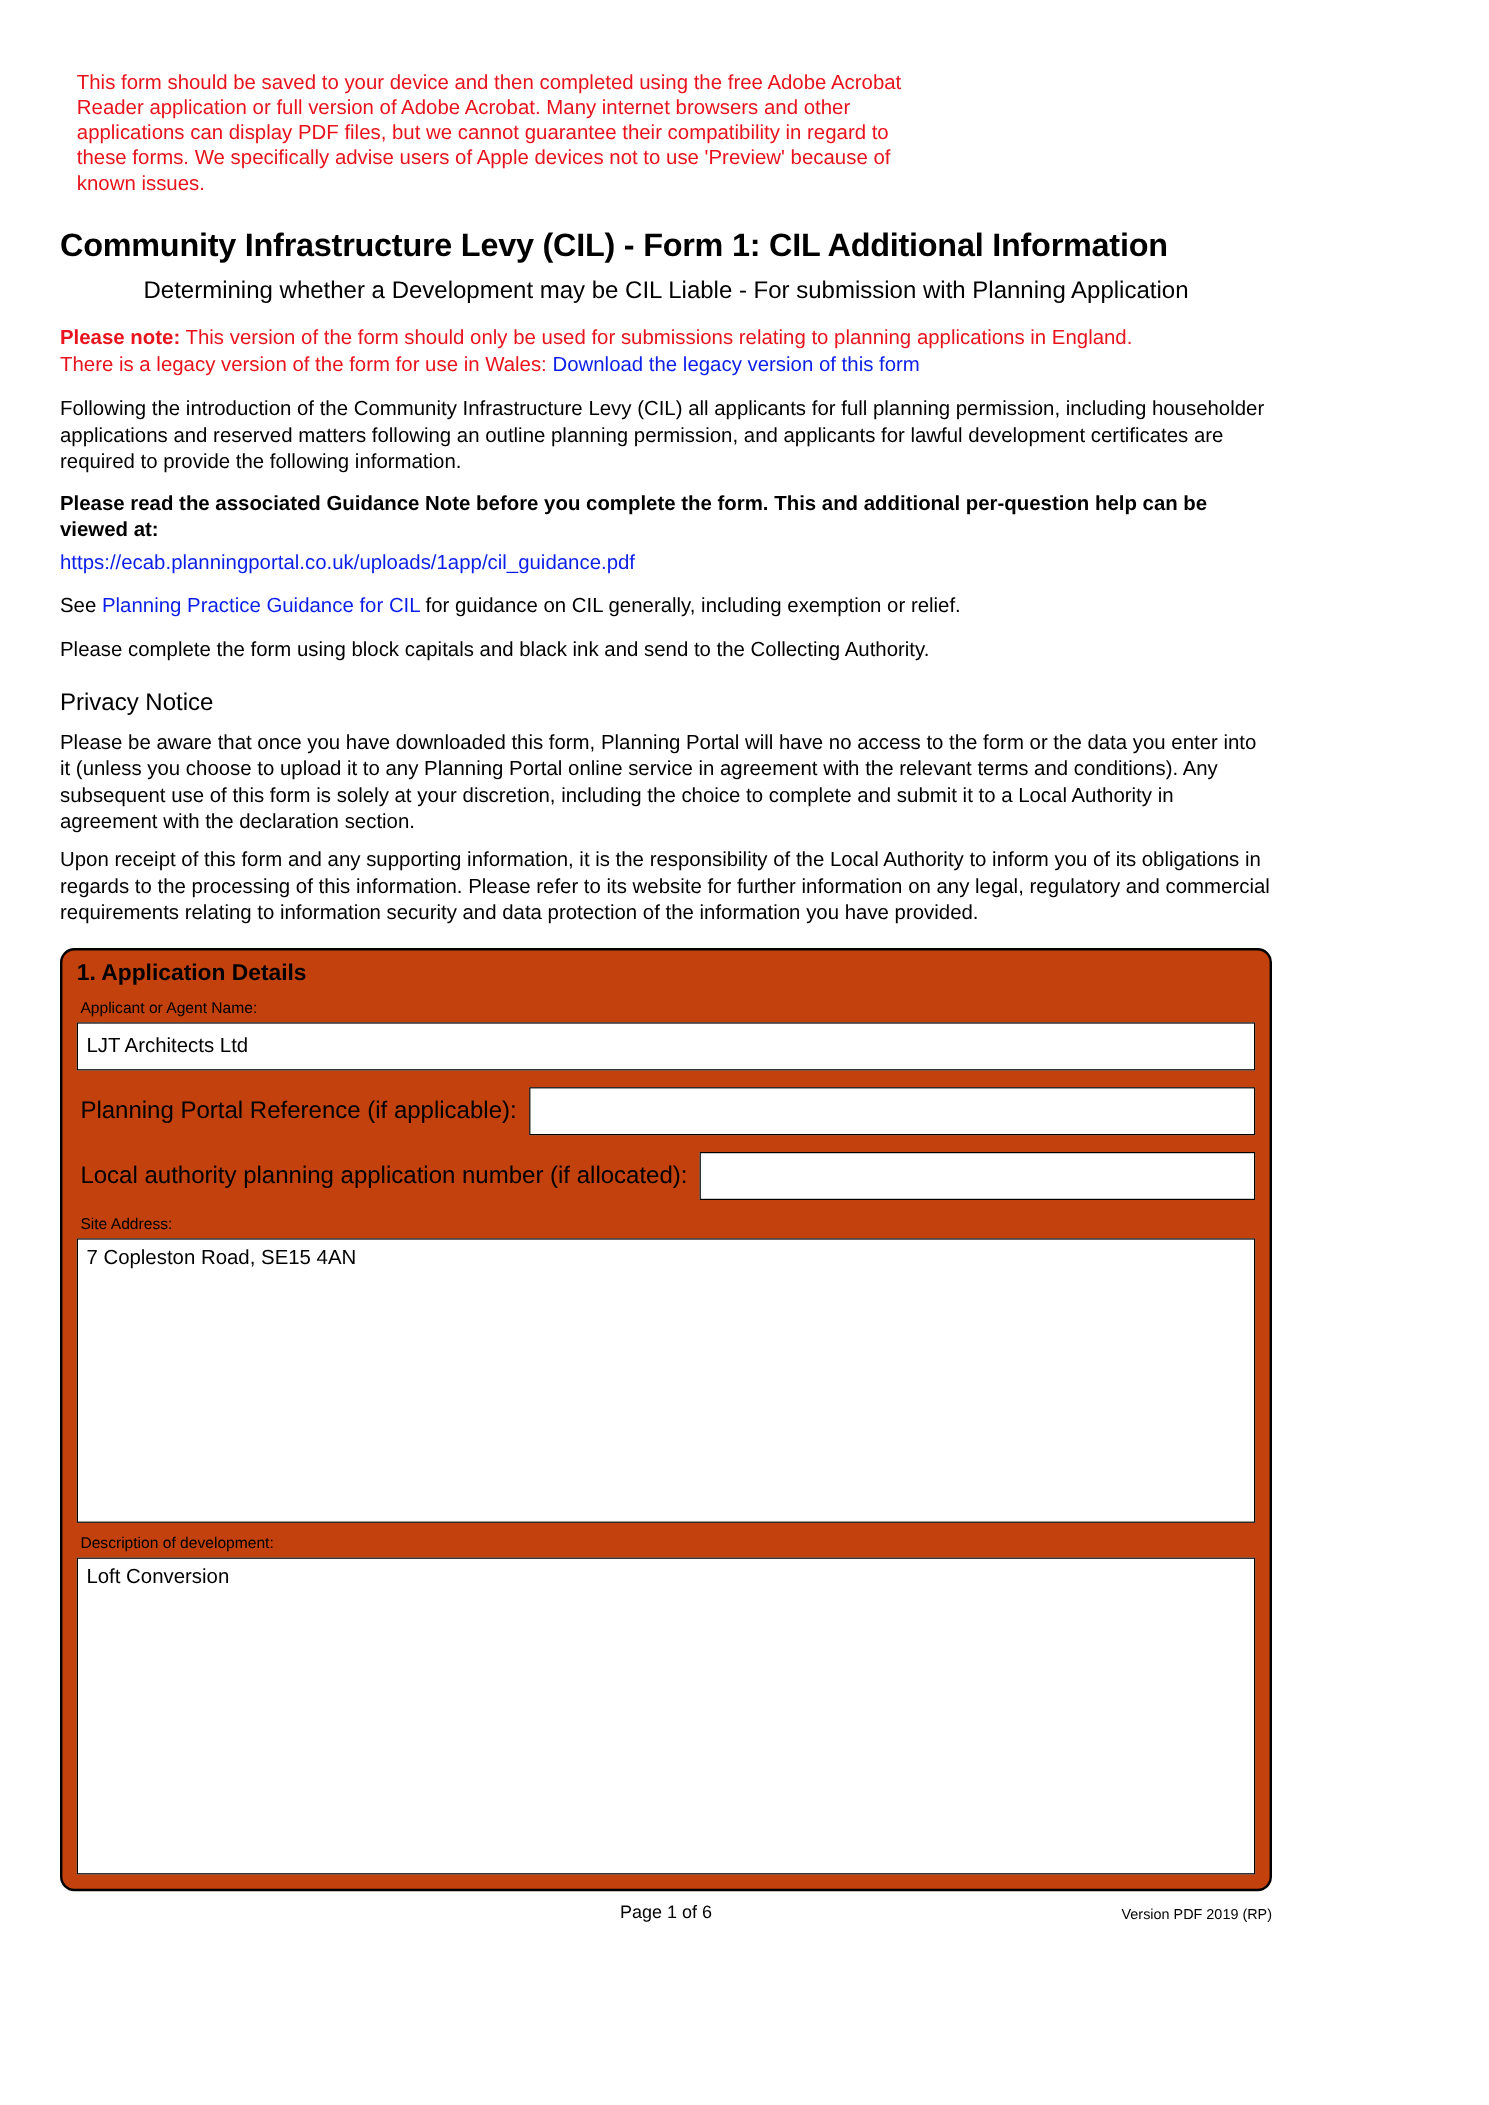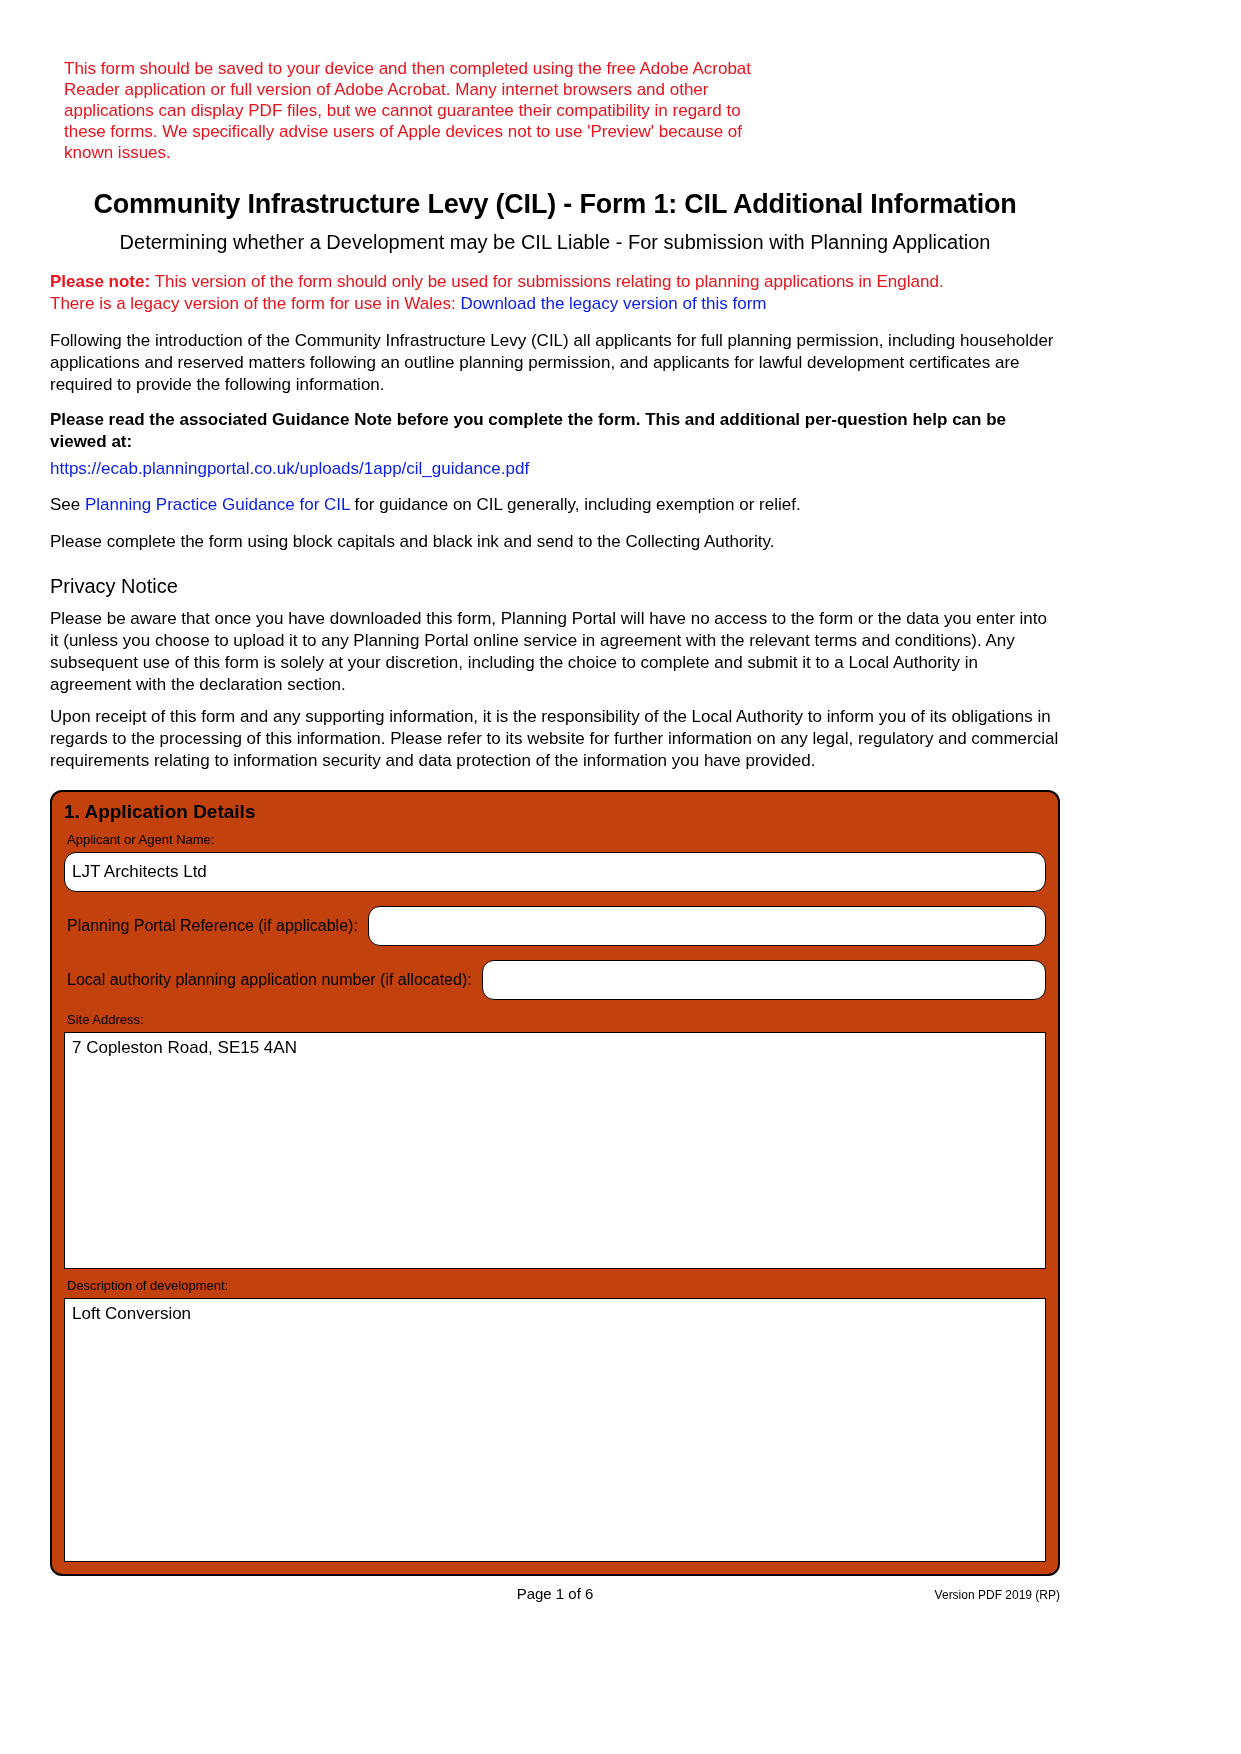--- a/index.html
+++ b/index.html
@@ -33,21 +33,20 @@
   .warning {
     color: #e8131c;
     font-weight: normal;
     font-size: 17px;
     line-height: 1.24;
     width: 712px;
     margin-left: 14px;
   }
   
   h1.form-title {
-    text-align: center;
     font-size: 27px;
     font-weight: bold;
     margin-top: 26px;
     letter-spacing: -0.2px;
   }
   h2.form-subtitle {
     text-align: center;
     font-size: 20px;
     font-weight: normal;
     margin-top: 11px;
@@ -88,29 +87,29 @@
   .text-input {
     display: block;
     width: 100%;
     height: 30px;
     border: 1px solid #000000;
     background: #ffffff;
     font-family: "Liberation Sans", sans-serif;
     font-size: 17px;
     padding: 19px 7px;
     margin-top: 5px;
-    border-radius: 12px;
+    border-radius: 0;
     outline: none;
   }
   .field-row {
     display: flex;
     align-items: center;
     margin-top: 14px;
   }
-  .field-row .row-label { font-size: 16px; margin-left: 3px; white-space: nowrap; margin-right: 10px; }
+  .field-row .row-label { font-size: 20px; margin-left: 3px; white-space: nowrap; margin-right: 10px; }
   .field-row .text-input { flex: 1; margin-top: 0; }
   textarea.area-input {
     display: block;
     width: 100%;
     border: 1px solid #000000;
     background: #ffffff;
     font-family: "Liberation Sans", sans-serif;
     font-size: 17px;
     padding: 5px 7px;
     margin-top: 5px;

